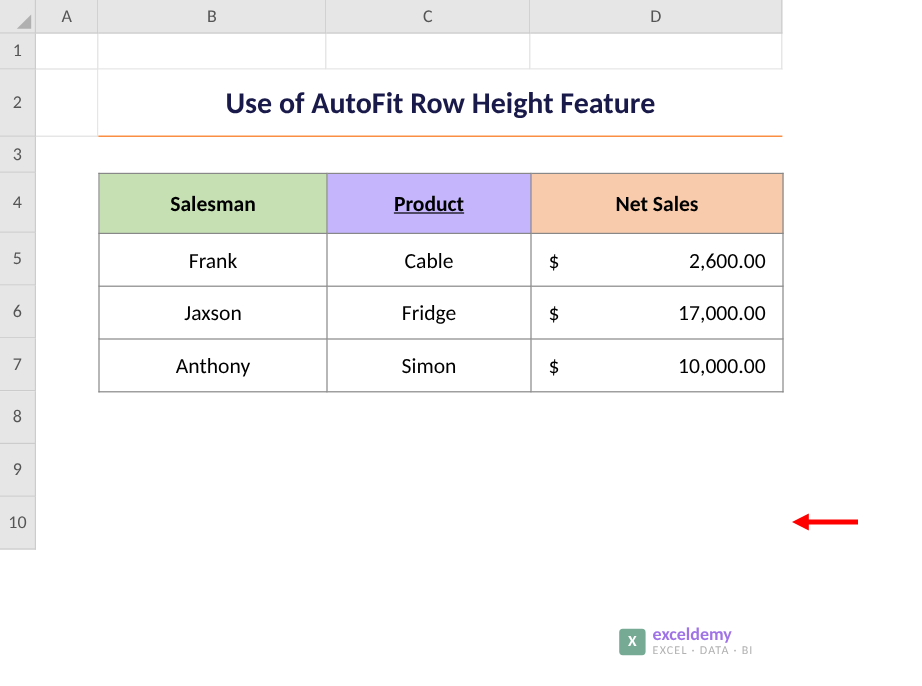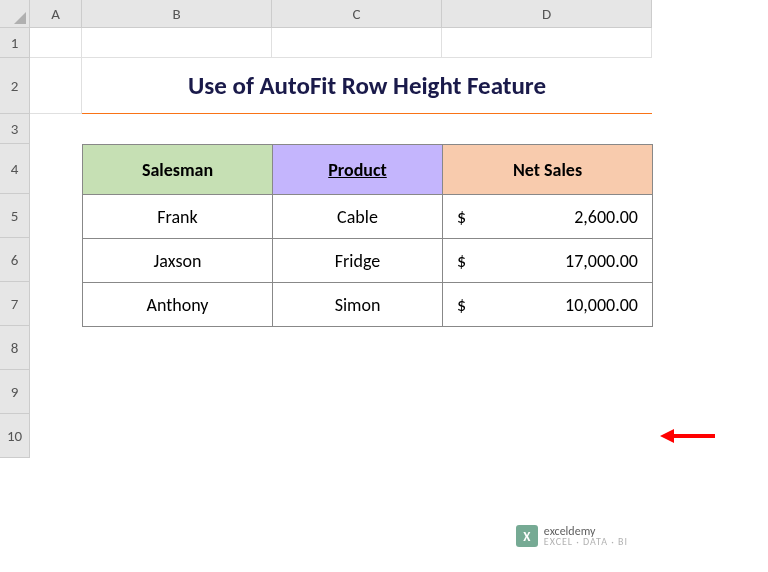--- a/index.html
+++ b/index.html
@@ -168,23 +168,23 @@
       transform: translate(-50%, -50%);
       font-size: 13px;
       font-weight: bold;
     }
     .watermark-text {
       display: flex;
       flex-direction: column;
       line-height: 1;
     }
     .watermark-main {
-      font-size: 12px;
-      color: #000000;
-      font-weight: 400;
+      font-size: 15px;
+      color: #6d28d9;
+      font-weight: 700;
     }
     .watermark-sub {
       font-size: 10px;
       color: #888;
       letter-spacing: 1px;
     }
     .row-h-1 { height: 30px; }
     .row-h-2 { height: 56px; }
     .row-h-3 { height: 30px; }
     .row-h-4 { height: 50px; }

